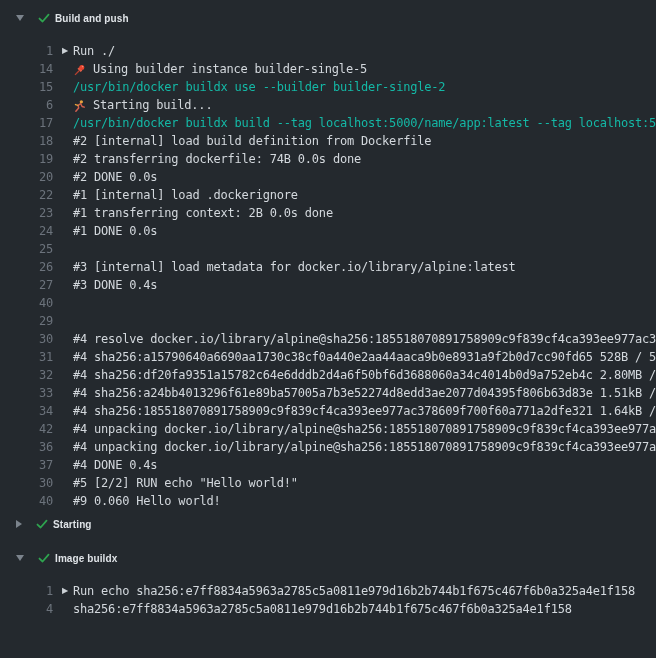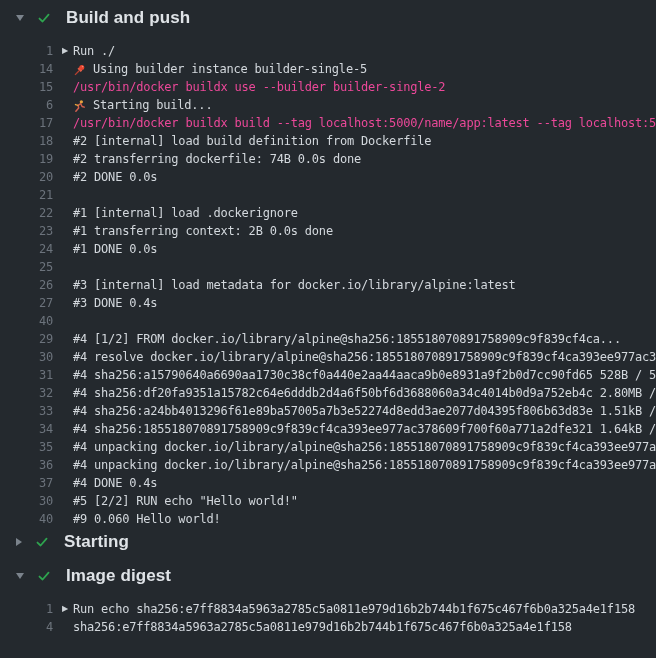--- a/index.html
+++ b/index.html
@@ -13,38 +13,38 @@
   
   .sec-header{
     display:flex;align-items:center;height:24px;padding-left:16px;
     cursor:pointer;
   }
   .tri{width:0;height:0;flex:0 0 auto;}
   .tri-down{border-left:4.5px solid transparent;border-right:4.5px solid transparent;border-top:6px solid #7b838c;}
   .tri-right{border-top:4.5px solid transparent;border-bottom:4.5px solid transparent;border-left:6px solid #7b838c;}
   .sec-check{margin-left:13px;flex:0 0 auto;display:flex;align-items:center;}
   .sec-label{
-    margin-left:15px;color:#dfe3e7;font-size:17px;font-weight:700;
+    margin-left:4px;color:#dfe3e7;font-size:10px;font-weight:700;
     letter-spacing:0.1px;white-space:pre;
   }
 
   
   .sec-body{margin-top:12px;margin-bottom:2px;}
   .sec-gap{height:10px;}
   .log-line{
     display:flex;height:18px;line-height:18px;white-space:pre;overflow:hidden;
     font-family:"DejaVu Sans Mono","Liberation Mono",monospace;
     font-size:12px;letter-spacing:-0.2px;
   }
   .log-num{
     flex:0 0 53px;width:53px;text-align:right;color:#6c737c;
     user-select:none;cursor:pointer;
   }
   .log-text{margin-left:20px;color:#d3d8dd;display:flex;align-items:center;white-space:pre;}
-  .log-text.cmd{color:#ec4899;}
+  .log-text.cmd{color:#14b8a6;}
   .run-toggle{
     display:inline-block;margin-left:-11px;width:11px;color:#cdd2d7;
     font-size:8px;font-family:"DejaVu Sans",sans-serif;cursor:pointer;
     transform:translateY(-0.5px);
   }
   .line-icon{margin-right:7px;flex:0 0 auto;transform:translateY(0.5px);}
   .bottom-pad{height:8px;}
 </style>
 </head>
 <body>
@@ -72,35 +72,34 @@
         <div class="log-line"><span class="log-num">15</span><span class="log-text cmd"><span>/usr/bin/docker buildx use --builder builder-single-2</span></span></div>
         <div class="log-line"><span class="log-num">6</span><span class="log-text"><svg width="13" height="13" viewBox="0 0 16 16" class="line-icon">
               <circle cx="10.3" cy="2.8" r="2" fill="#e8a33d"></circle>
               <path d="M3.5 14.5 L7 10.5 L6.2 7.2 L9.5 5.2 L11.2 8.6 L13.8 9.4" fill="none" stroke="#d35f4e" stroke-width="1.8" stroke-linecap="round" stroke-linejoin="round"></path>
               <path d="M6.2 7.2 L3 6.2" stroke="#e8a33d" stroke-width="1.6" stroke-linecap="round"></path>
             </svg><span>Starting build...</span></span></div>
         <div class="log-line"><span class="log-num">17</span><span class="log-text cmd"><span>/usr/bin/docker buildx build --tag localhost:5000/name/app:latest --tag localhost:5000</span></span></div>
         <div class="log-line"><span class="log-num">18</span><span class="log-text"><span>#2 [internal] load build definition from Dockerfile</span></span></div>
         <div class="log-line"><span class="log-num">19</span><span class="log-text"><span>#2 transferring dockerfile: 74B 0.0s done</span></span></div>
         <div class="log-line"><span class="log-num">20</span><span class="log-text"><span>#2 DONE 0.0s</span></span></div>
-        <div class="log-line"><span class="log-num">21</span><span class="log-text"><span></span></span></div>
         <div class="log-line"><span class="log-num">22</span><span class="log-text"><span>#1 [internal] load .dockerignore</span></span></div>
         <div class="log-line"><span class="log-num">23</span><span class="log-text"><span>#1 transferring context: 2B 0.0s done</span></span></div>
         <div class="log-line"><span class="log-num">24</span><span class="log-text"><span>#1 DONE 0.0s</span></span></div>
         <div class="log-line"><span class="log-num">25</span><span class="log-text"><span></span></span></div>
         <div class="log-line"><span class="log-num">26</span><span class="log-text"><span>#3 [internal] load metadata for docker.io/library/alpine:latest</span></span></div>
         <div class="log-line"><span class="log-num">27</span><span class="log-text"><span>#3 DONE 0.4s</span></span></div>
         <div class="log-line"><span class="log-num">40</span><span class="log-text"><span></span></span></div>
-        <div class="log-line"><span class="log-num">29</span><span class="log-text"><span>#4 [1/2] FROM docker.io/library/alpine@sha256:185518070891758909c9f839cf4ca...</span></span></div>
+        <div class="log-line"><span class="log-num">29</span></div>
         <div class="log-line"><span class="log-num">30</span><span class="log-text"><span>#4 resolve docker.io/library/alpine@sha256:185518070891758909c9f839cf4ca393ee977ac378609f700f60a771a2dfe321</span></span></div>
         <div class="log-line"><span class="log-num">31</span><span class="log-text"><span>#4 sha256:a15790640a6690aa1730c38cf0a440e2aa44aaca9b0e8931a9f2b0d7cc90fd65 528B / 528B</span></span></div>
         <div class="log-line"><span class="log-num">32</span><span class="log-text"><span>#4 sha256:df20fa9351a15782c64e6dddb2d4a6f50bf6d3688060a34c4014b0d9a752eb4c 2.80MB / 2.80MB</span></span></div>
         <div class="log-line"><span class="log-num">33</span><span class="log-text"><span>#4 sha256:a24bb4013296f61e89ba57005a7b3e52274d8edd3ae2077d04395f806b63d83e 1.51kB / 1.51kB</span></span></div>
         <div class="log-line"><span class="log-num">34</span><span class="log-text"><span>#4 sha256:185518070891758909c9f839cf4ca393ee977ac378609f700f60a771a2dfe321 1.64kB / 1.64kB</span></span></div>
-        <div class="log-line"><span class="log-num">35</span><span class="log-text"><span>#4 unpacking docker.io/library/alpine@sha256:185518070891758909c9f839cf4ca393ee977ac378609f700f60a771a2dfe321</span></span></div>
+        <div class="log-line"><span class="log-num">42</span><span class="log-text"><span>#4 unpacking docker.io/library/alpine@sha256:185518070891758909c9f839cf4ca393ee977ac378609f700f60a771a2dfe321</span></span></div>
         <div class="log-line"><span class="log-num">36</span><span class="log-text"><span>#4 unpacking docker.io/library/alpine@sha256:185518070891758909c9f839cf4ca393ee977ac378609f700f60a771a2dfe321</span></span></div>
         <div class="log-line"><span class="log-num">37</span><span class="log-text"><span>#4 DONE 0.4s</span></span></div>
         <div class="log-line"><span class="log-num">30</span><span class="log-text"><span>#5 [2/2] RUN echo "Hello world!"</span></span></div>
         <div class="log-line"><span class="log-num">40</span><span class="log-text"><span>#9 0.060 Hello world!</span></span></div>
       </div>
   </section>
 
   <section>
     <div class="sec-header">
       <span class="tri tri-right"></span>
@@ -116,21 +115,21 @@
   <div class="sec-gap"></div>
 
   <section>
     <div class="sec-header">
       <span class="tri tri-down"></span>
       <span class="sec-check">
         <svg width="14" height="14" viewBox="0 0 16 16">
             <polyline points="2.8,8.6 6.4,12 13.2,4.2" fill="none" stroke="#2ea44f" stroke-width="2" stroke-linecap="round" stroke-linejoin="round"></polyline>
           </svg>
       </span>
-      <span class="sec-label">Image digest</span>
+      <span class="sec-label">Image buildx</span>
     </div>
     <div class="sec-body">
         <div class="log-line"><span class="log-num">1</span><span class="log-text"><span class="run-toggle">▶</span><span>Run echo sha256:e7ff8834a5963a2785c5a0811e979d16b2b744b1f675c467f6b0a325a4e1f158</span></span></div>
         <div class="log-line"><span class="log-num">4</span><span class="log-text"><span>sha256:e7ff8834a5963a2785c5a0811e979d16b2b744b1f675c467f6b0a325a4e1f158</span></span></div>
       </div>
   </section>
 
   <div class="bottom-pad"></div>
 </div>
 

